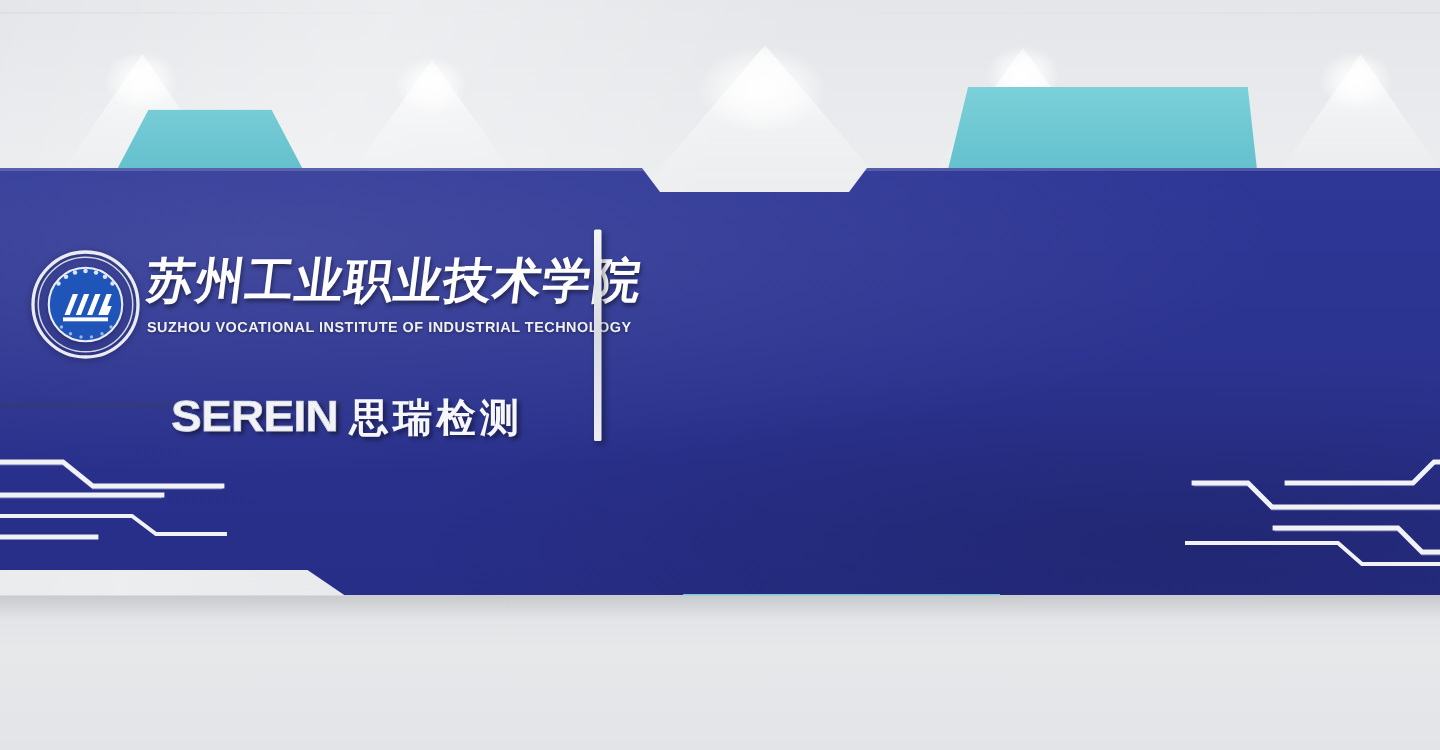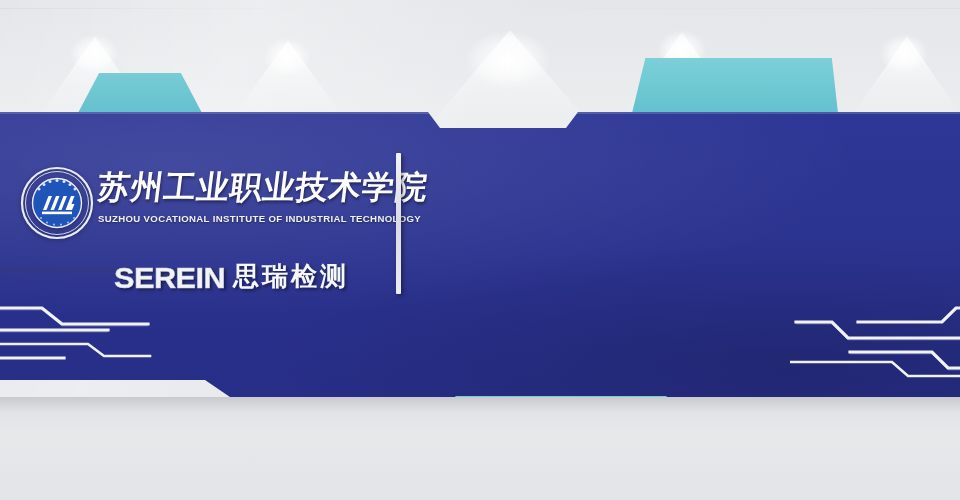--- a/index.html
+++ b/index.html
@@ -125,21 +125,21 @@
     letter-spacing:-.5px;
     color:#f2f3f6;
     -webkit-text-stroke:.5px #cfd3dd;
     text-shadow:2px 2px 3px rgba(0,0,0,.48);
     transform:scaleX(1.06);
     transform-origin:left center;
   }
   #brand-cn{
     font-size:26px;font-weight:700;line-height:34px;letter-spacing:3px;
     color:#f6f7fa;
-    font-family:Liberation Mono, monospace;
+    font-family:Liberation Sans, sans-serif;
     text-shadow:2px 2px 3px rgba(0,0,0,.45);
   }
 
   
   #divider{
     position:absolute;left:396px;top:153px;width:5px;height:141px;
     background:linear-gradient(180deg,#f3f4f7,#d9dbe2 50%,#eceef2);
     border-radius:1px;
     box-shadow:2px 2px 4px rgba(0,0,0,.40);
   }

